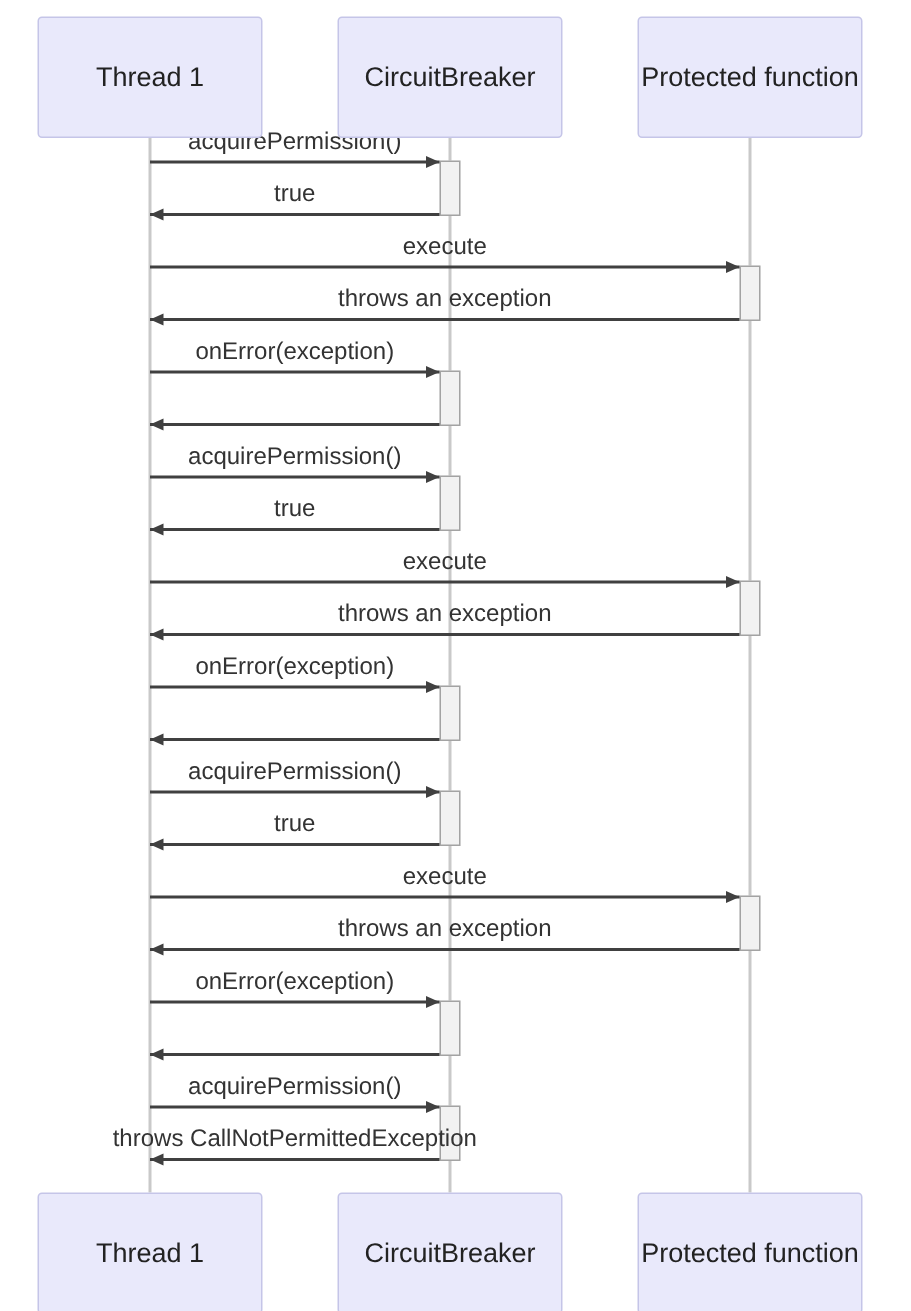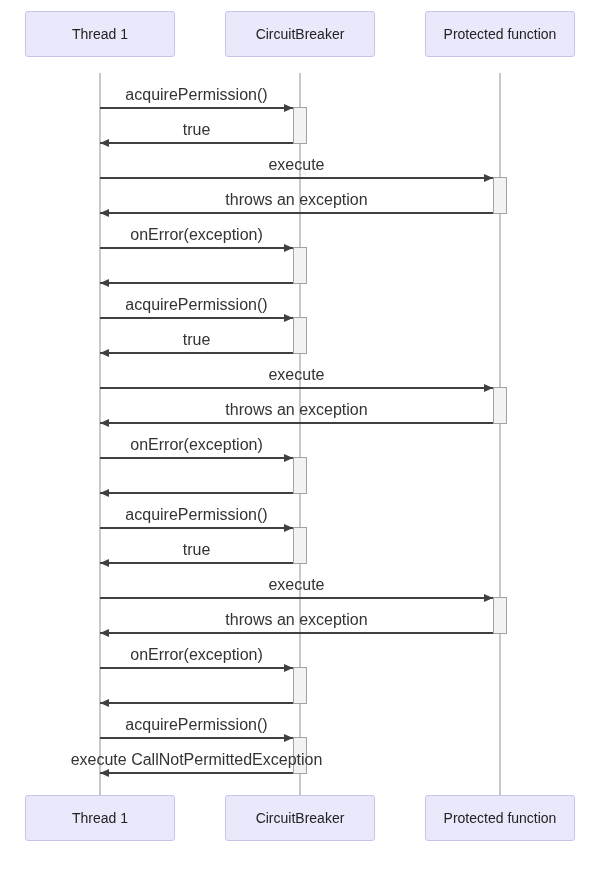--- a/index.html
+++ b/index.html
@@ -16,27 +16,27 @@
   html,body{margin:0;padding:0;background:var(--bg);}
   body{font-family:"Liberation Sans", sans-serif;}
   .canvas{
     position:relative;
     width:607px;height:874px;
     background:var(--bg);
     overflow:hidden;
   }
   .actor{
     position:absolute;
-    width:150px;height:46px;
+    width:150px;height:81px;
     background:var(--actor-fill);
     border:1px solid var(--actor-border);
     border-radius:3px;
     box-sizing:border-box;
     display:flex;align-items:center;justify-content:center;
-    font-size:14px;color:var(--actor-text);
+    font-size:18px;color:var(--actor-text);
     white-space:nowrap;
   }
   .actor.top{top:11px;}
   .actor.bottom{top:795px;}
   .lifeline{
     position:absolute;
     top:73px;height:722px;
     width:1.5px;
     background:var(--lifeline);
   }
@@ -137,21 +137,21 @@
       <div class="msg-line" style="left: 100px; width: 193px; top: 667px;"></div>
       <div class="arrowhead right" style="top: 663.5px; left: 284px;"></div>
       <div class="msg-label" style="left: 100px; width: 193px; top: 646px;">onError(exception)</div>
       <div class="msg-line" style="left: 100px; width: 193px; top: 702px;"></div>
       <div class="arrowhead left" style="top: 698.5px; left: 100px;"></div>
       <div class="msg-line" style="left: 100px; width: 193px; top: 737px;"></div>
       <div class="arrowhead right" style="top: 733.5px; left: 284px;"></div>
       <div class="msg-label" style="left: 100px; width: 193px; top: 716px;">acquirePermission()</div>
       <div class="msg-line" style="left: 100px; width: 193px; top: 772px;"></div>
       <div class="arrowhead left" style="top: 768.5px; left: 100px;"></div>
-      <div class="msg-label" style="left: 100px; width: 193px; top: 751px;">execute CallNotPermittedException</div>
+      <div class="msg-label" style="left: 100px; width: 193px; top: 751px;">throws CallNotPermittedException</div>
     </div>
 
   <div class="actor top" style="left:25px">Thread 1</div>
   <div class="actor top" style="left:225px">CircuitBreaker</div>
   <div class="actor top" style="left:425px">Protected function</div>
 
   <div class="actor bottom" style="left:25px">Thread 1</div>
   <div class="actor bottom" style="left:225px">CircuitBreaker</div>
   <div class="actor bottom" style="left:425px">Protected function</div>
 

